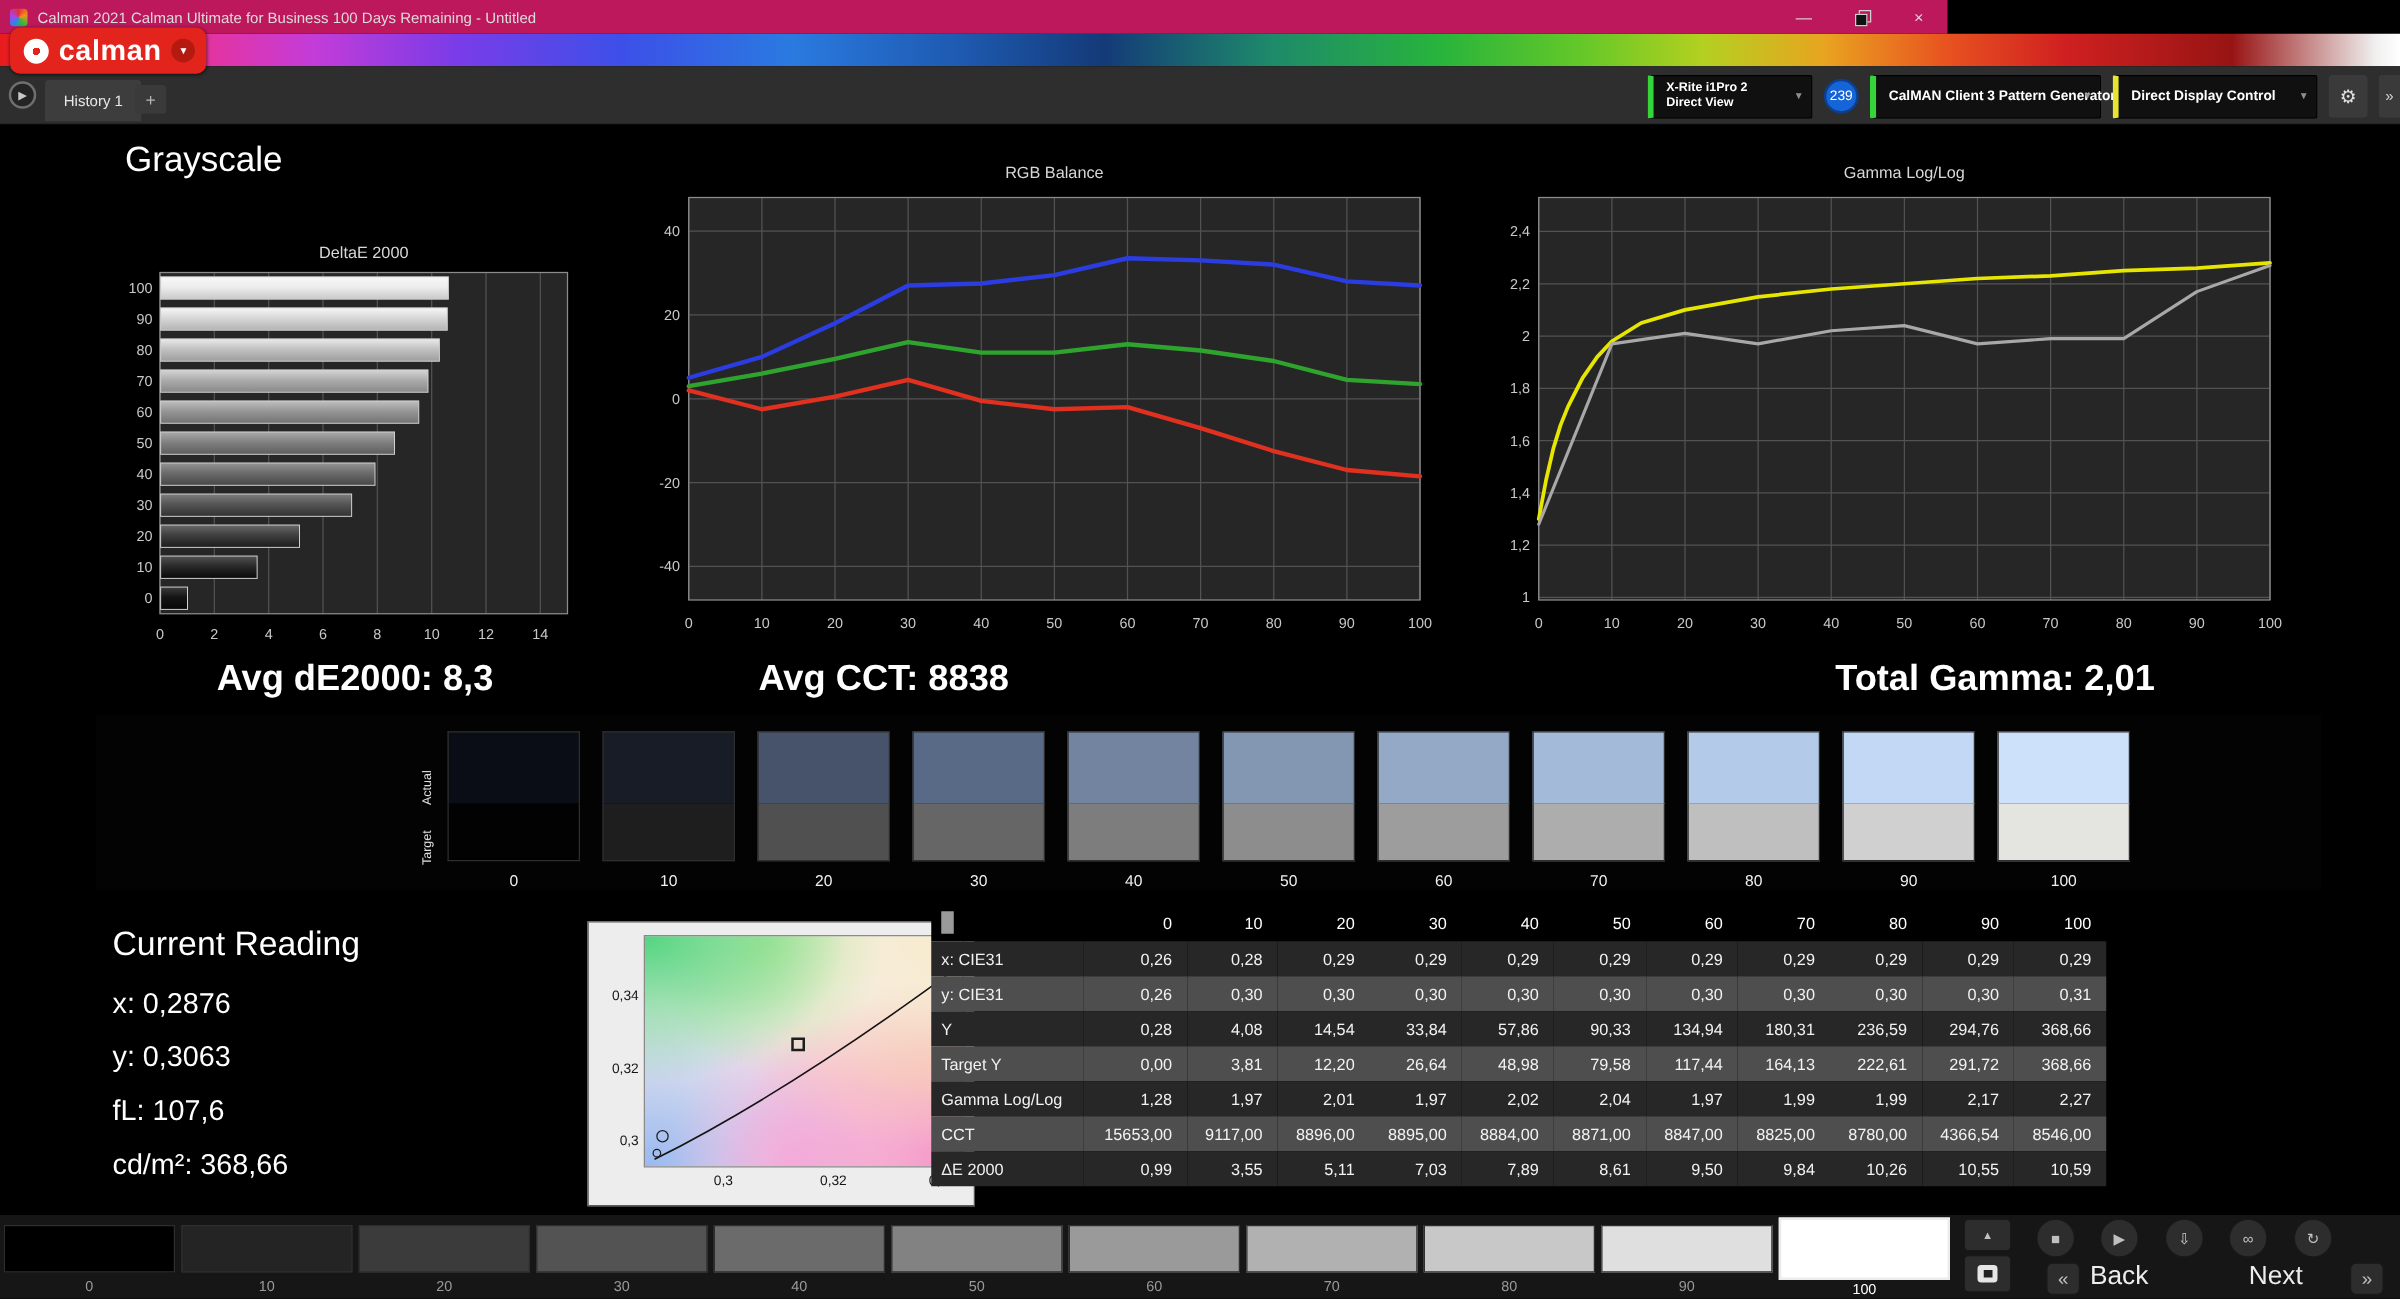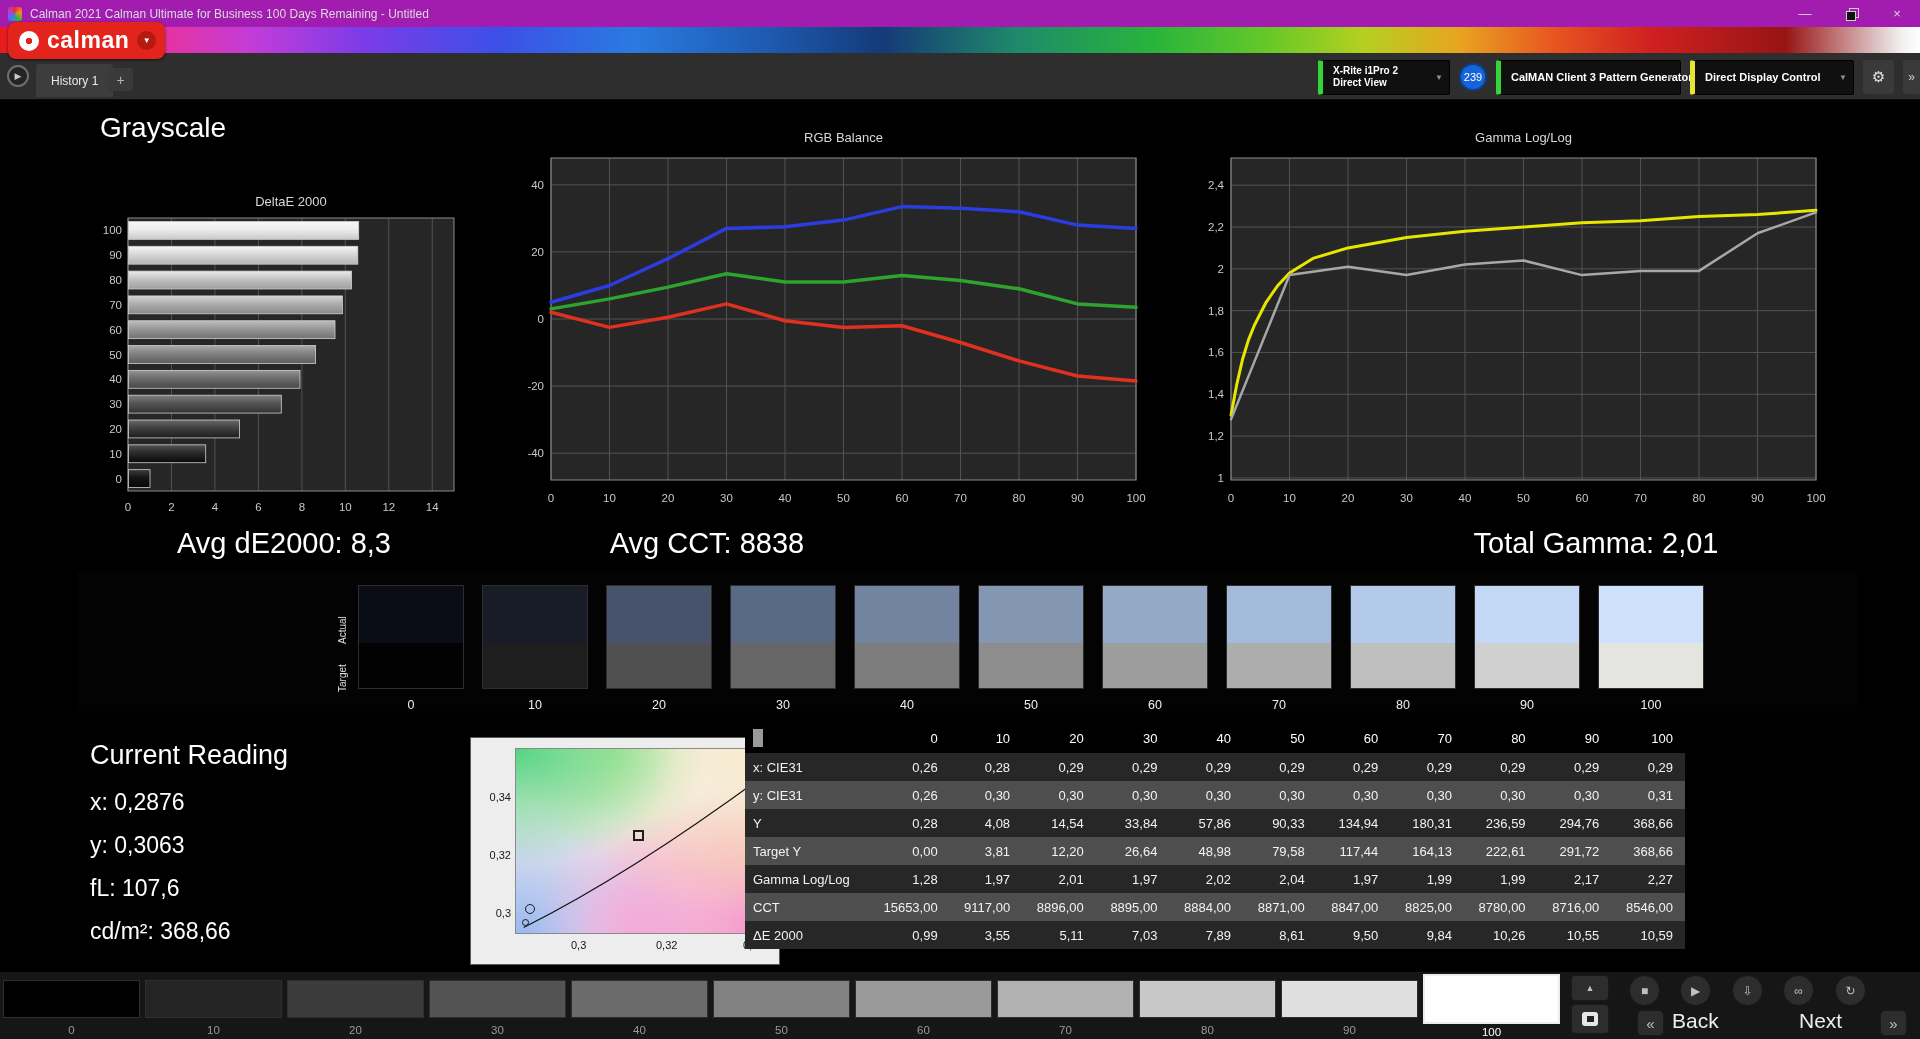--- a/index.html
+++ b/index.html
@@ -1,21 +1,21 @@
 <!DOCTYPE html>
 <html><head>
 <meta charset="utf-8">
 <style>
   *{margin:0;padding:0;box-sizing:border-box;}
   html,body{width:1920px;height:1039px;background:#000;overflow:hidden;
     font-family:"Liberation Sans",sans-serif;}
   .screen{position:relative;width:1920px;height:1039px;background:#000;}
 
   
-  .titlebar{position:absolute;left:0;top:0;width:1920px;height:27px;background:#a21caf;
+  .titlebar{position:absolute;left:0;top:0;width:1558px;height:27px;background:#be185d;
     display:flex;align-items:center;color:#dcdcdc;font-size:12px;z-index:20;}
   .app-icon{width:14px;height:14px;margin:0 8px 0 8px;border-radius:3px;
     background:conic-gradient(#e23030,#f09020,#38b838,#3080f0,#b040e0,#e23030);}
   .tb-title{flex:1 1 auto;white-space:nowrap;}
   .win-controls{display:flex;height:100%;}
   .win-btn{width:46px;height:100%;display:flex;align-items:center;justify-content:center;
     color:#d8d8d8;font-size:13px;}
   .glyph-restore{position:relative;width:11px;height:11px;}
   .glyph-restore::before{content:"";position:absolute;left:3px;top:0;width:8px;height:8px;border:1px solid #cfcfcf;}
   .glyph-restore::after{content:"";position:absolute;left:0;top:3px;width:8px;height:8px;border:1px solid #cfcfcf;background:#121212;}
@@ -78,21 +78,21 @@
   .ct{fill:#d8d8d8;font-size:13px;text-anchor:middle;}
   .tick{fill:#c8c8c8;font-size:11.5px;}
   .tmid{text-anchor:middle;}
   .tend{text-anchor:end;}
   .plotfill{fill:#262626;}
   .plotframe{fill:none;stroke:#8c8c8c;stroke-width:1;}
   .grid{stroke:#525252;stroke-width:1;}
 
   
   .stat{position:absolute;top:527px;transform:translateX(-50%);color:#fff;font-size:29px;
-    white-space:nowrap;}
+    white-space:nowrap;font-weight:bold;}
 
   
   .swatch-strip{position:absolute;left:77px;top:572px;width:1780px;height:139px;background:#030303;}
   .rot{position:absolute;writing-mode:vertical-rl;transform:rotate(180deg);
     font-size:10px;color:#e0e0e0;left:260px;}
   .rot-actual{top:14px;height:58px;}
   .rot-target{top:62px;height:58px;}
   .swatch-row{position:absolute;left:281px;top:13px;display:flex;gap:18px;}
   .swatch{width:106px;}
   .sw-actual{height:58px;border:1px solid #2e2e2e;border-bottom:none;}
@@ -602,21 +602,21 @@
           <td class="rowlab">CCT</td>
           <td>15653,00</td>
           <td>9117,00</td>
           <td>8896,00</td>
           <td>8895,00</td>
           <td>8884,00</td>
           <td>8871,00</td>
           <td>8847,00</td>
           <td>8825,00</td>
           <td>8780,00</td>
-          <td>8716,00</td>
+          <td>4366,54</td>
           <td>8546,00</td>
         </tr>
         <tr class="even">
           <td class="rowlab">ΔE 2000</td>
           <td>0,99</td>
           <td>3,55</td>
           <td>5,11</td>
           <td>7,03</td>
           <td>7,89</td>
           <td>8,61</td>

